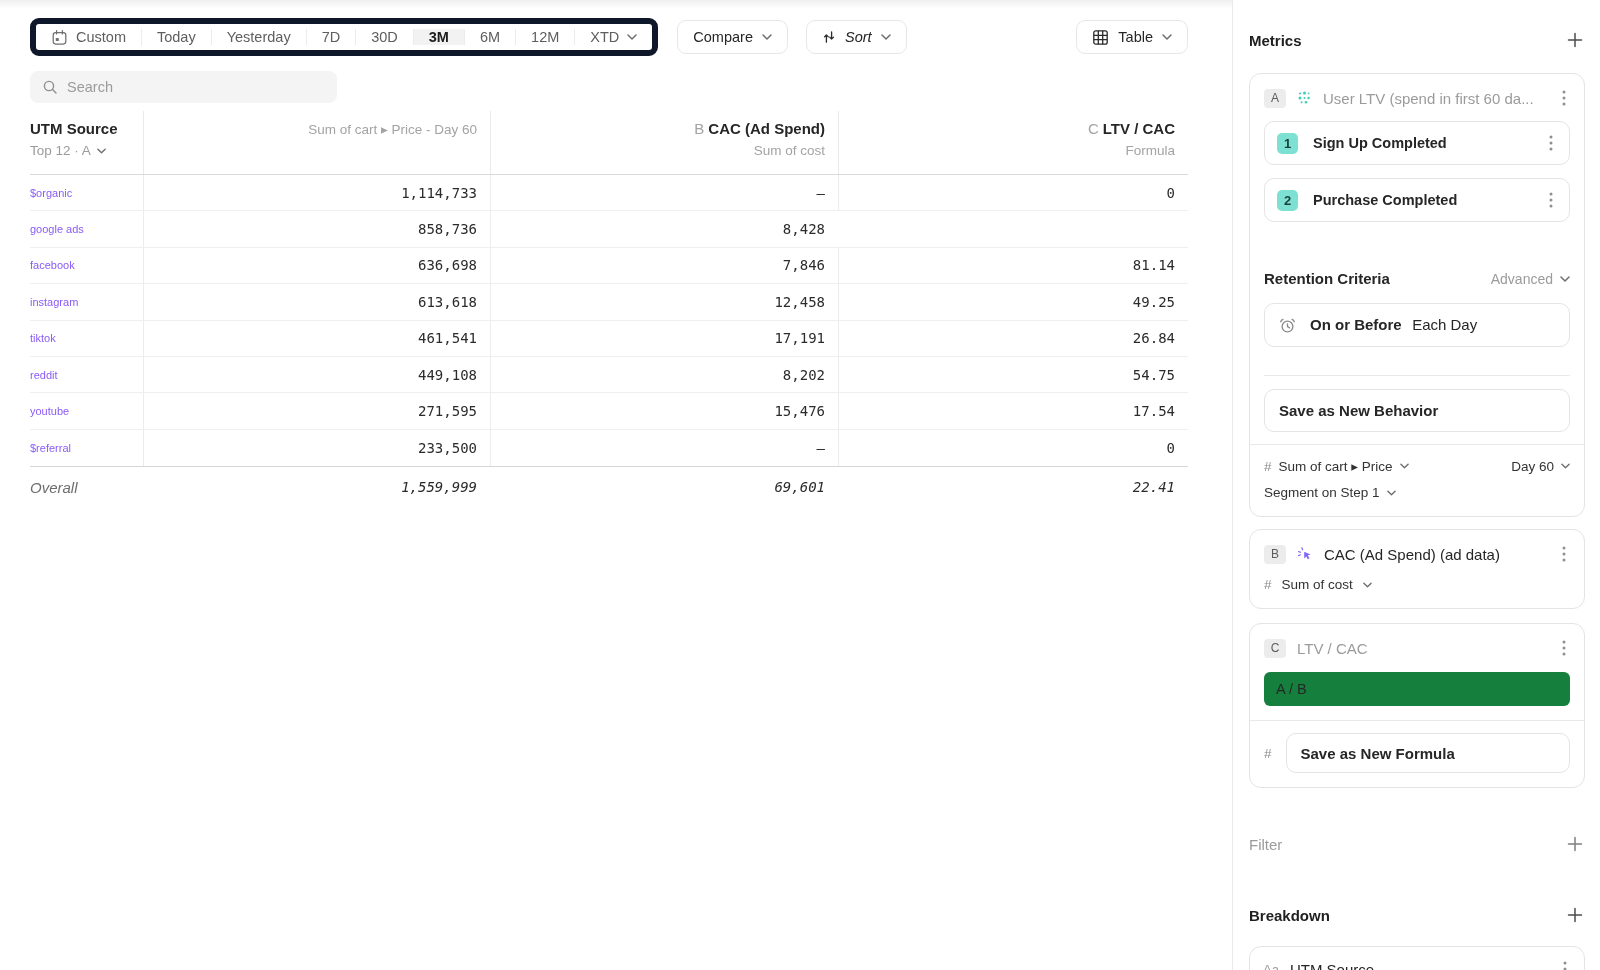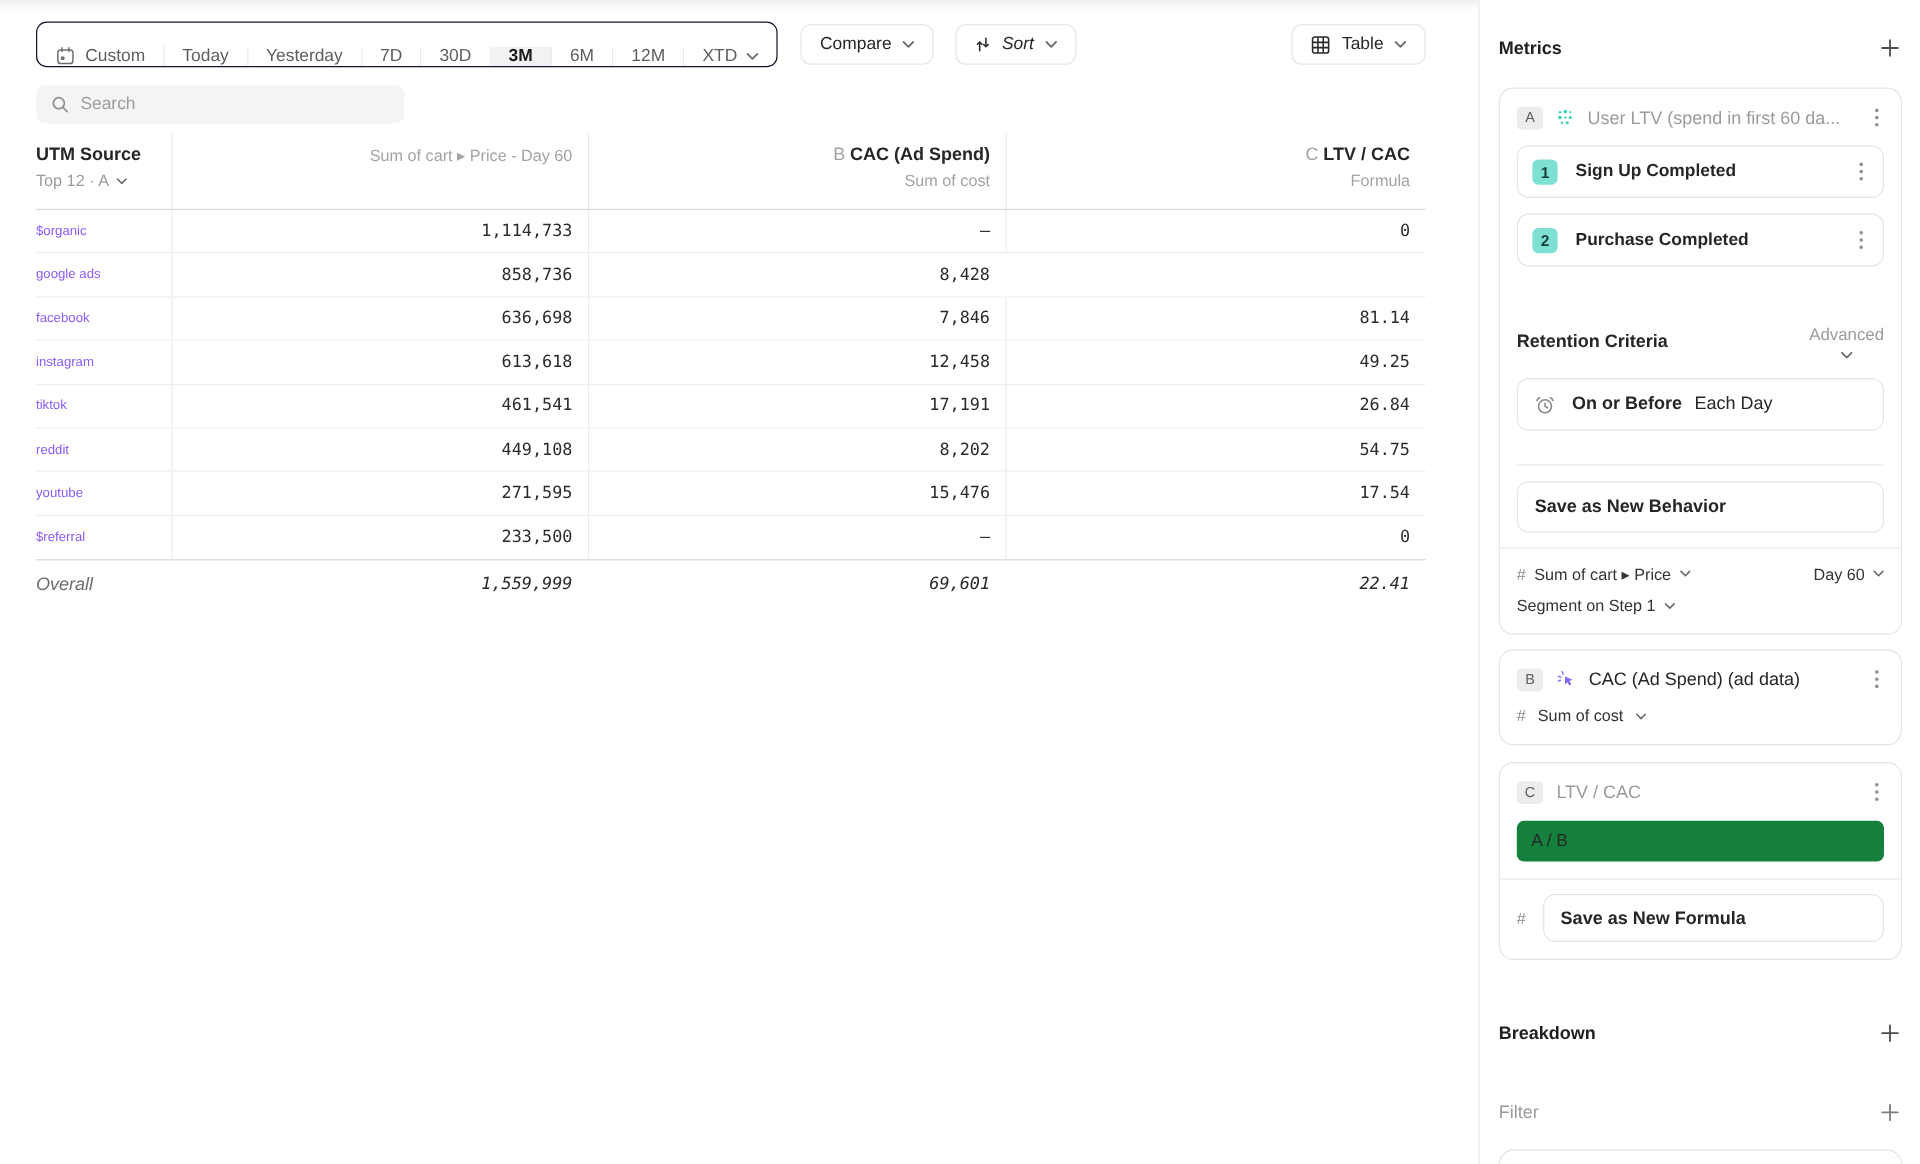--- a/index.html
+++ b/index.html
@@ -8,21 +8,21 @@
   .app { display:flex; width:1600px; height:970px; }
 
   
   .main { width:1232px; position:relative; }
   .top-shade { position:absolute; top:0; left:0; right:0; height:9px;
                background:linear-gradient(to bottom, rgba(0,0,0,0.06), rgba(0,0,0,0)); pointer-events:none; }
   .content { margin:0 44px 0 30px; width:1158px; }
 
   
   .toolbar { display:flex; align-items:center; margin-top:18px; height:38px; }
-  .range-group { display:flex; align-items:flex-end; height:38px; border:1px solid #0f172a;
+  .range-group { display:flex; align-items:center; height:38px; border:6px solid #0f172a;
                  border-radius:9px; background:#fff; overflow:hidden; }
   .range-seg { display:flex; align-items:center; gap:8px; padding:0 15px; font-size:14.5px;
                color:#5e5e5e; border-right:1px solid #ececec; cursor:pointer; white-space:nowrap; }
   .range-seg:last-child { border-right:none; }
   .range-seg.active { background:#f2f2f2; color:#1c1c1c; font-weight:700; }
   .range-seg svg { color:#6f6f6f; flex:none; }
   .btn { display:flex; align-items:center; gap:9px; height:34px; padding:0 15px;
          border:1px solid #e7e7e7; border-radius:9px; background:#fff; font-size:14.5px;
          color:#262626; cursor:pointer; white-space:nowrap; }
   .btn-compare { margin-left:19px; }
@@ -83,21 +83,21 @@
 
   .step-card { display:flex; align-items:center; gap:15px; height:44px; margin-top:13px;
                border:1px solid #e4e4e4; border-radius:10px; padding:0 12px; cursor:pointer; }
   .step-card:first-of-type { margin-top:14px; }
   .step-num { width:21px; height:21px; border-radius:5px; background:#7ee0d2; color:#163f39;
               font-size:13px; font-weight:700; display:flex; align-items:center; justify-content:center; }
   .step-label { flex:1; font-size:14.5px; font-weight:700; color:#262626; }
 
   .retention-row { display:flex; align-items:center; justify-content:space-between; margin-top:48px; }
   .retention-title { font-size:15px; font-weight:700; color:#262626; }
-  .adv { display:flex; align-items:center; gap:7px; font-size:14px; color:#9b9b9b; cursor:pointer;flex-direction:column; }
+  .adv { display:flex; align-items:center; gap:7px; font-size:14px; color:#9b9b9b; cursor:pointer; }
 
   .criteria-card { display:flex; align-items:center; gap:13px; height:44px; margin-top:16px;
                    border:1px solid #e4e4e4; border-radius:10px; padding:0 13px; cursor:pointer; }
   .criteria-card svg { color:#8a8a8a; flex:none; }
   .criteria-bold { font-size:15px; font-weight:700; color:#262626; }
   .criteria-rest { font-size:15px; color:#262626; margin-left:6px; }
 
   .inset-divider { border-top:1px solid #e9e9e9; margin-top:28px; }
 
   .save-card { display:flex; align-items:center; height:43px; margin-top:13px;
@@ -452,32 +452,32 @@
         <span>A / B</span>
       </div>
       <div class="c-footer">
         <span class="hash">#</span>
         <span class="formula-save">
           <span>Save as New Formula</span>
         </span>
       </div>
     </div>
 
+    <div class="side-head filter-row">
+      <span class="side-title muted">Filter</span>
+      <span class="plus-btn muted">
+        <svg width="16" height="16" viewBox="0 0 16 16" fill="none" stroke="currentColor" stroke-width="1.5" stroke-linecap="round">
+            <path d="M8 1.5v13M1.5 8h13"></path>
+          </svg>
+      </span>
+    </div>
+
     <div class="side-head breakdown-row">
       <span class="side-title">Breakdown</span>
       <span class="plus-btn">
-        <svg width="16" height="16" viewBox="0 0 16 16" fill="none" stroke="currentColor" stroke-width="1.5" stroke-linecap="round">
-            <path d="M8 1.5v13M1.5 8h13"></path>
-          </svg>
-      </span>
-    </div>
-
-    <div class="side-head filter-row">
-      <span class="side-title muted">Filter</span>
-      <span class="plus-btn muted">
         <svg width="16" height="16" viewBox="0 0 16 16" fill="none" stroke="currentColor" stroke-width="1.5" stroke-linecap="round">
             <path d="M8 1.5v13M1.5 8h13"></path>
           </svg>
       </span>
     </div>
 
     <div class="breakdown-card">
       <span class="aa-icon">Aa</span>
       <span class="breakdown-label">UTM Source</span>
       <span class="kebab">

